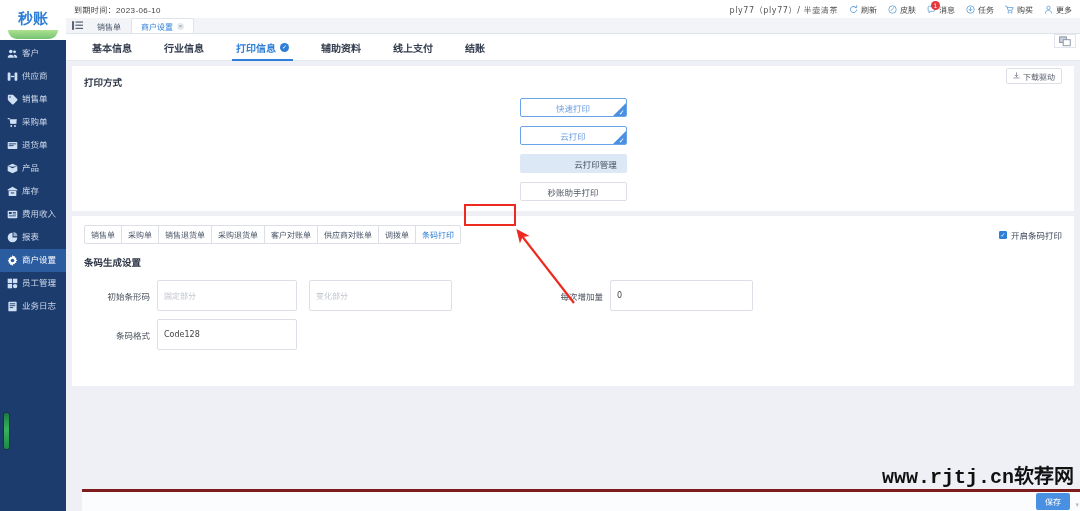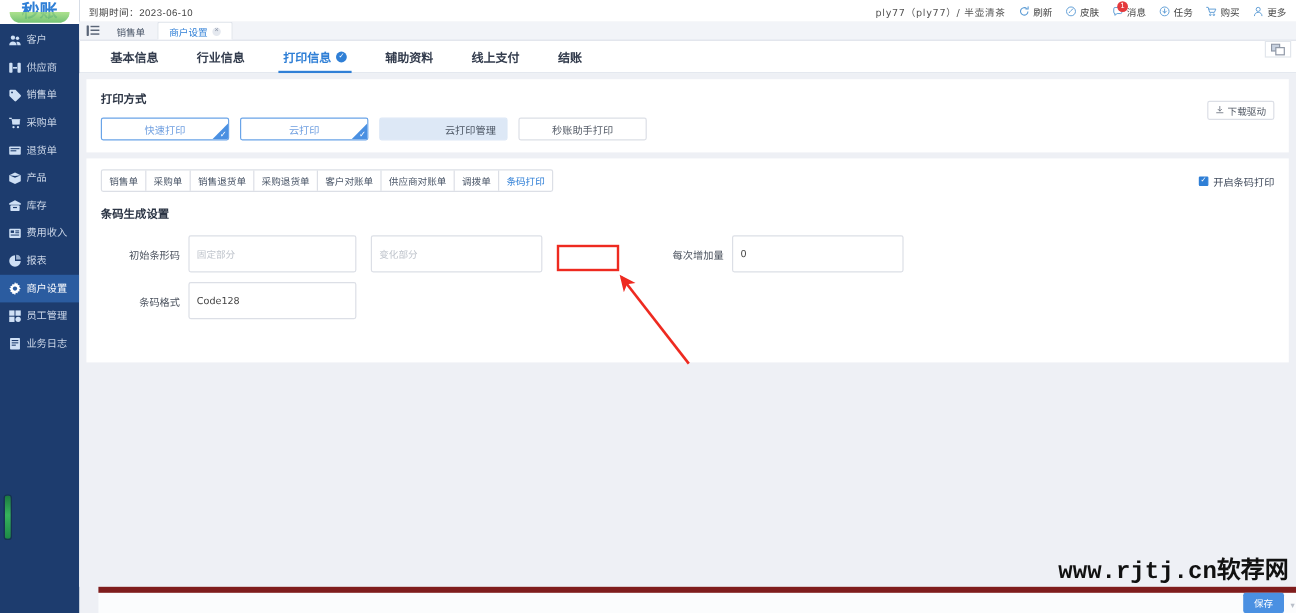--- a/index.html
+++ b/index.html
@@ -14,21 +14,21 @@
 
   
   .sidebar {
     width: 66px; height: 511px;
     background: #1d3c6e;
     display: flex; flex-direction: column;
     flex: none;
     position: relative;
   }
   .logo {
-    height: 20px; width: 66px;
+    height: 40px; width: 66px;
     background: #ffffff;
     display: flex; align-items: center; justify-content: center;
     position: relative; overflow: hidden;
   }
   .logo-text {
     font-size: 15px; font-weight: bold;
     color: #2f7fd6; letter-spacing: 0px;
     line-height: 14px; margin-bottom: 2px;
     font-family: "DejaVu Sans", sans-serif;
   }
@@ -165,21 +165,21 @@
     overflow: hidden; position: relative;
   }
   .card {
     background: #ffffff;
     padding: 9px 12px 10px 12px;
     position: relative;
   }
   .card + .card { margin-top: 5px; }
   .sec-title { font-size: 9.5px; font-weight: bold; color: #2b3444; margin: 0 0 9px 0; }
 
-  .btn-row { display: flex; gap: 9px; align-items: center; }
+  .btn-row { display: flex; gap: 9px; align-items: center; flex-direction: column; }
   .pbtn {
     width: 107px; height: 19px;
     border: 1px solid #dcdfe6; background: #fff;
     font-size: 8.5px; color: #555c68;
     display: flex; align-items: center; justify-content: center;
     position: relative; cursor: pointer; border-radius: 2px;
     overflow: hidden;
   }
   .pbtn.sel { border-color: #6aa4e8; color: #6f9fe0; }
   .pbtn.fill { background: #dde8f6; border-color: #dde8f6; color: #4b5563; padding-left: 45px; }
@@ -187,21 +187,21 @@
     position: absolute; right: 0; bottom: 0;
     width: 0; height: 0;
     border-left: 13px solid transparent;
     border-bottom: 13px solid #4a90e2;
   }
   .corner-tick {
     position: absolute; right: 1px; bottom: 0px;
     color: #fff; font-size: 7px; line-height: 7px;
   }
   .dl-btn {
-    position: absolute; right: 12px; top: 18px;
+    position: absolute; right: 12px; top: 2px;
     height: 16px; padding: 0 6px;
     border: 1px solid #dcdfe6; background: #fff; border-radius: 2px;
     display: flex; align-items: center; gap: 3px;
     font-size: 8px; color: #555c68; cursor: pointer;
   }
 
   
   .segrow { display: flex; align-items: center; }
   .seg {
     display: flex; border: 1px solid #dcdfe6; border-radius: 2px; overflow: visible;
@@ -249,21 +249,21 @@
 
   
   .watermark {
     position: absolute; right: 6px; bottom: 22px;
     font-size: 20px; font-weight: bold; color: #111;
     z-index: 15; letter-spacing: 0px;
     font-family: Liberation Mono, monospace;
     text-align: center;
   }
   .footer {
-    height: 22px; background: #fbfcfd; border-top: 5px solid #7f1d1d;
+    height: 22px; background: #fbfcfd; border-top: 3px solid #7f1d1d;
     display: flex; align-items: center; justify-content: flex-end;
     padding-right: 10px; flex: none; position: relative; margin-left: 16px;
   }
   .save-btn {
     background: #4a90e2; color: #fff;
     font-size: 8px; padding: 3px 9px; border-radius: 2px;
     cursor: pointer;
   }
   .scroll-caret { position: absolute; right: 1px; bottom: 2px; color: #b9bfc9; font-size: 7px; }
 </style>

